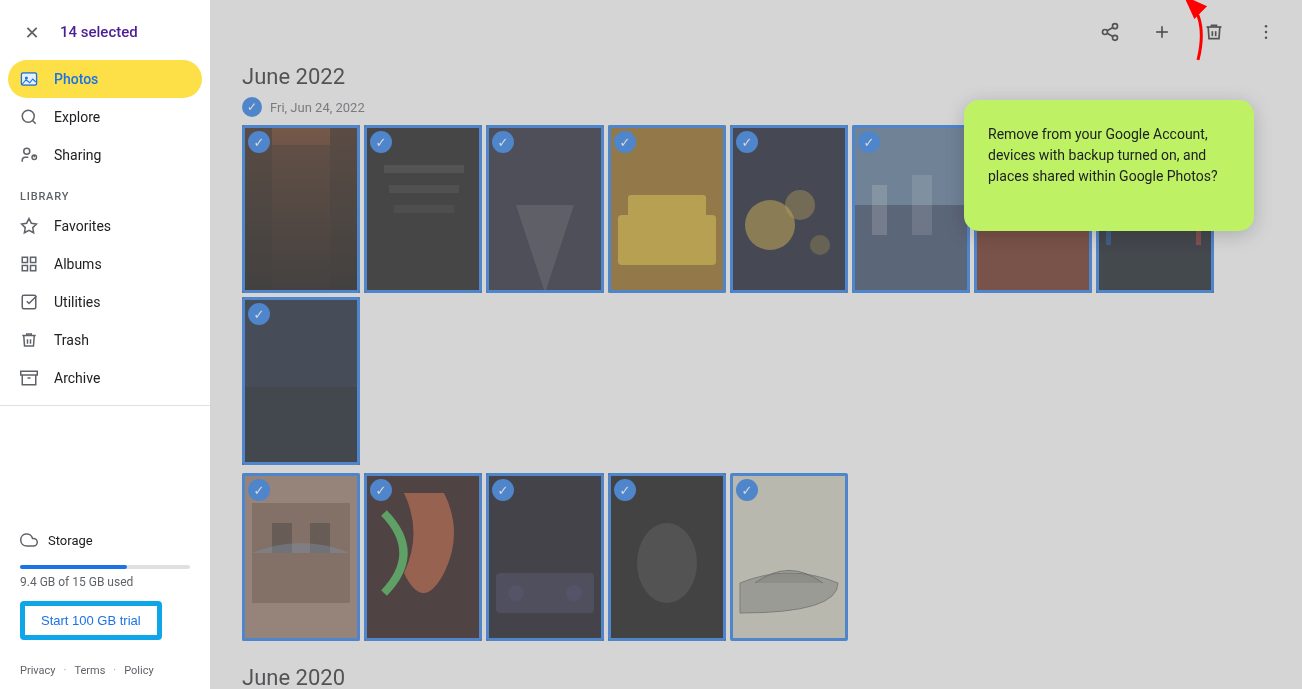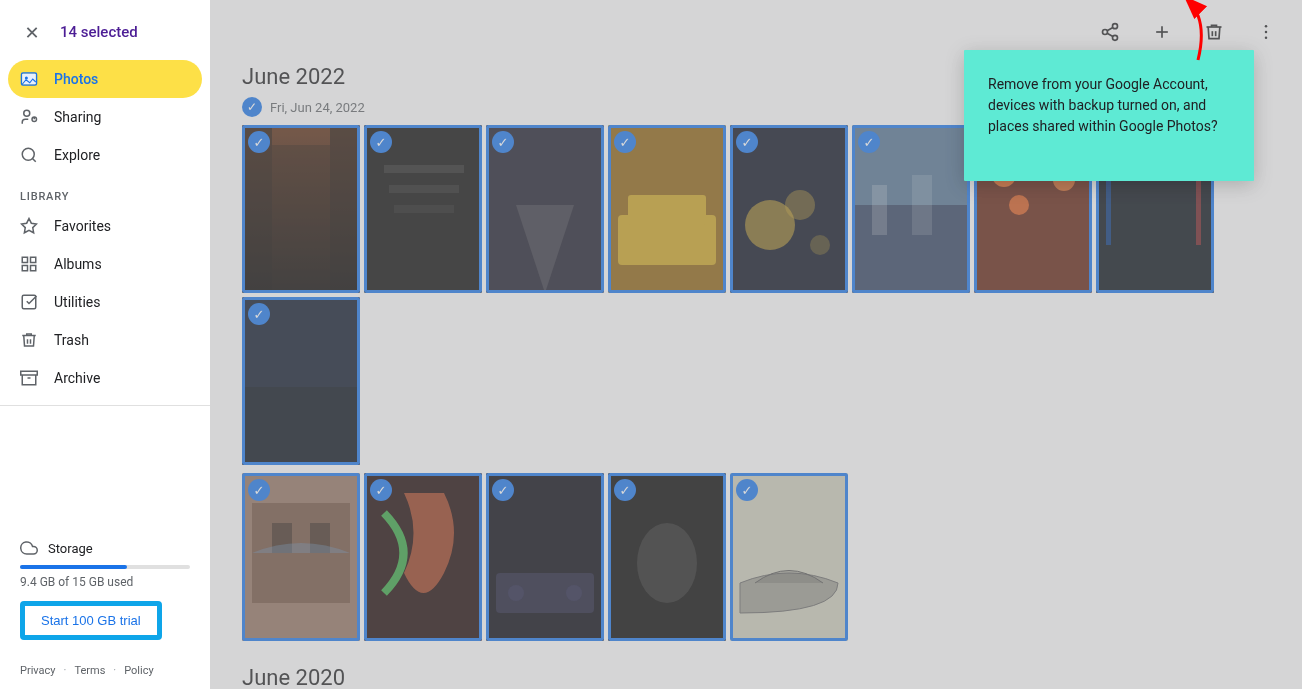--- a/index.html
+++ b/index.html
@@ -69,21 +69,21 @@
     .divider {
       height: 1px;
       background: #e0e0e0;
       margin: 8px 0;
     }
 
     .storage-section {
       padding: 16px 20px;
       margin-top: auto;
     }
-    .storage-label { font-size: 13px; color: #202124; display: flex; align-items: center; gap: 10px; margin-bottom: 8px; }
+    .storage-label { font-size: 13px; color: #202124; display: flex; align-items: center; gap: 10px; margin-bottom: 16px; }
     .storage-bar-bg { background: #e0e0e0; border-radius: 4px; height: 4px; width: 100%; margin-bottom: 6px; }
     .storage-bar-fill { background: #1a73e8; height: 4px; border-radius: 4px; }
     .storage-text { font-size: 12px; color: #5f6368; margin-bottom: 12px; }
     .trial-btn {
       border: 5px solid #0ea5e9;
       background: #fff;
       color: #1a73e8;
       font-size: 13px;
       font-weight: 500;
       padding: 7px 16px;
@@ -206,25 +206,26 @@
       position: absolute;
       top: 0; left: 210px; right: 0; bottom: 0;
       background: rgba(160,160,160,0.4);
       z-index: 20;
       display: flex;
       align-items: flex-start;
       justify-content: flex-end;
     }
 
     .dialog {
-      background: #5eead4;
-      border-radius: 1px;
+      background: #bef264;
+      border-radius: 15px;
       box-shadow: 0 4px 20px rgba(0,0,0,0.2);
       padding: 24px;
       width: 290px;
+      margin-top: 50px;
       margin-right: 24px;
       position: relative;
     }
 
     .dialog-text {
       font-size: 14px;
       color: #202124;
       line-height: 1.5;
       margin-bottom: 20px;
     }
@@ -287,36 +288,36 @@
             <rect x="3" y="5" width="18" height="14" rx="1" fill="#e8f0fe"></rect>
             <circle cx="8.5" cy="10.5" r="2" fill="#1a73e8"></circle>
             <polyline points="3,19 8,13 13,17 17,12 21,16" fill="none" stroke="#1a73e8" stroke-width="1.5"></polyline>
           </svg>
       </span>
       <span>Photos</span>
     </div>
     <div class="nav-item">
       <span class="nav-icon">
         <svg width="18" height="18" viewBox="0 0 24 24" fill="none" stroke="#5f6368" stroke-width="2">
+            <circle cx="11" cy="11" r="8"></circle>
+            <line x1="21" y1="21" x2="16.65" y2="16.65"></line>
+          </svg>
+      </span>
+      <span>Explore</span>
+    </div>
+    <div class="nav-item">
+      <span class="nav-icon">
+        <svg width="18" height="18" viewBox="0 0 24 24" fill="none" stroke="#5f6368" stroke-width="2">
             <circle cx="9" cy="7" r="4"></circle>
             <path d="M3 21v-2a4 4 0 0 1 4-4h4"></path>
             <circle cx="19" cy="15" r="3"></circle>
             <path d="M19 12v3"></path>
           </svg>
       </span>
       <span>Sharing</span>
-    </div>
-    <div class="nav-item">
-      <span class="nav-icon">
-        <svg width="18" height="18" viewBox="0 0 24 24" fill="none" stroke="#5f6368" stroke-width="2">
-            <circle cx="11" cy="11" r="8"></circle>
-            <line x1="21" y1="21" x2="16.65" y2="16.65"></line>
-          </svg>
-      </span>
-      <span>Explore</span>
     </div>
   </div>
 
   <div class="section-label">LIBRARY</div>
 
   <div class="sidebar-nav">
     <div class="nav-item">
       <span class="nav-icon">
         <svg width="18" height="18" viewBox="0 0 24 24" fill="none" stroke="#5f6368" stroke-width="2">
             <polygon points="12,2 15.09,8.26 22,9.27 17,14.14 18.18,21.02 12,17.77 5.82,21.02 7,14.14 2,9.27 8.91,8.26"></polygon>

